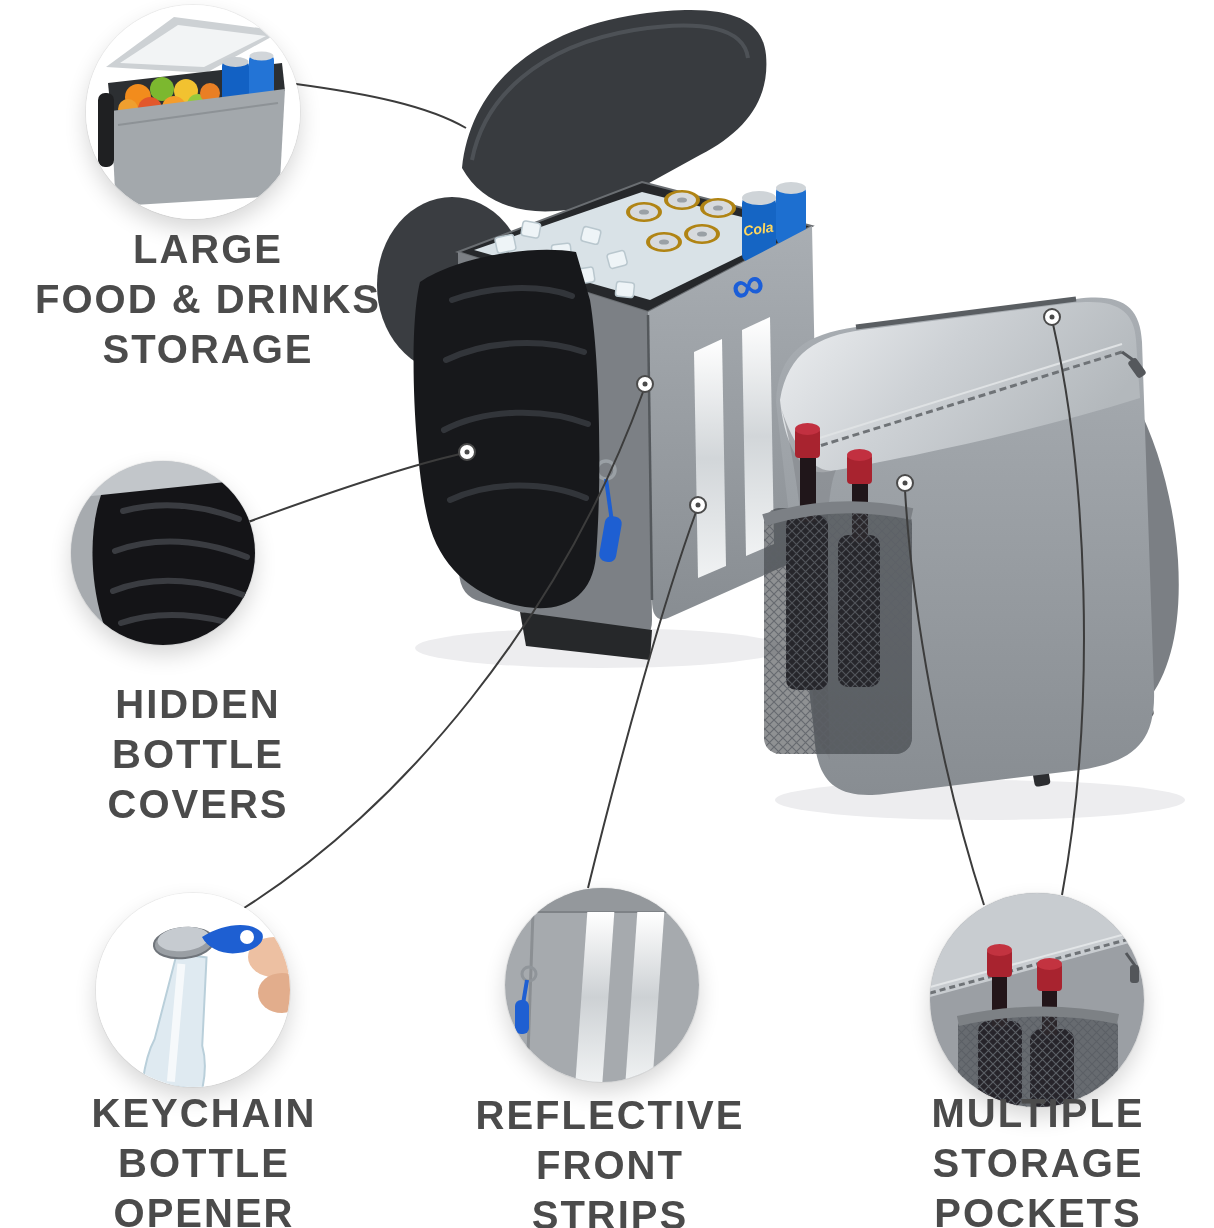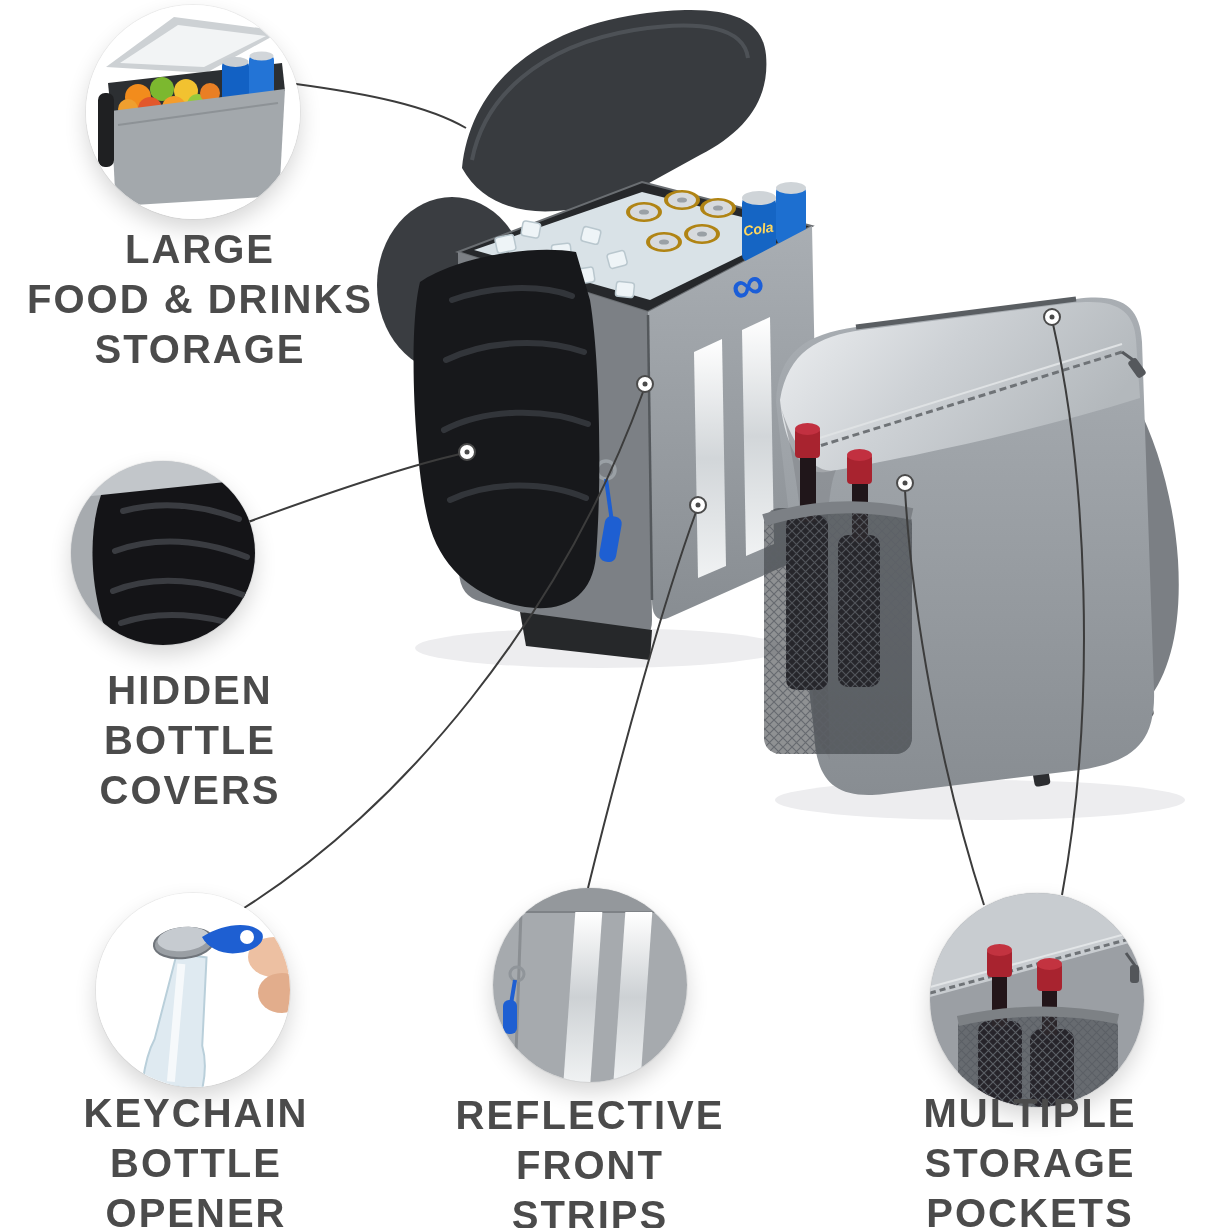--- a/index.html
+++ b/index.html
@@ -11,21 +11,21 @@
   .callout{position:absolute;z-index:2;}
   .thumb{
     position:absolute;border-radius:50%;overflow:hidden;background:#fff;
     box-shadow:0 10px 22px rgba(0,0,0,.16), 0 0 0 1px rgba(0,0,0,.05);
   }
   .thumb svg{display:block;width:100%;height:100%;}
   .label{
     position:absolute;left:0;width:100%;
     text-align:center;color:#4b4b4b;font-weight:700;
     font-size:40px;line-height:50px;letter-spacing:2px;
-    white-space:pre-line;text-transform:uppercase;
+    white-space:pre-line;text-transform:uppercase;padding-left:8px;
   }
 </style>
 </head>
 <body>
 
 <div id="canvas">
 
   <svg class="scene" width="1214" height="1228" viewBox="0 0 1214 1228">
     <defs>
       <linearGradient id="gBody" x1="0" y1="0" x2="0" y2="1">
@@ -244,21 +244,21 @@
   <div class="callout" style="left:0;top:455px;width:380px;height:380px">
     <div class="thumb" style="left:71px;top:6px;width:184px;height:184px">
       <svg viewBox="0 0 184 184">
         <rect width="184" height="184" fill="#b7bbbf"></rect>
         <rect width="184" height="70" fill="#c2c6ca"></rect>
         <path d="M0,40 C12,36 24,34 34,34 C20,82 22,150 42,184 L0,184 Z" fill="#a7abaf"></path>
         <path d="M30,34 L184,18 L184,184 L42,184 C22,150 14,80 30,34 Z" fill="#141417"></path>
         <path d="M52,50 C90,40 130,44 168,58 M44,90 C88,74 134,80 176,96 M42,130 C86,112 136,120 178,136 M50,162 C90,148 136,154 172,166" stroke="#3a3c41" stroke-width="6" fill="none" stroke-linecap="round"></path>
       </svg>
     </div>
-    <div class="label" style="top:210px">HIDDEN
+    <div class="label" style="top:224px">HIDDEN
 BOTTLE
 COVERS</div>
   </div>
 
   <div class="callout" style="left:6px;top:888px;width:380px;height:340px">
     <div class="thumb" style="left:90px;top:5px;width:194px;height:194px">
       <svg viewBox="0 0 194 194">
         <rect width="194" height="194" fill="#ffffff"></rect>
         <g transform="rotate(8 90 110)">
           <path d="M74,62 L104,62 L112,150 Q120,168 118,194 L58,194 Q58,166 64,150 Z" fill="#dfeaf1" stroke="#b9cfda" stroke-width="2"></path>
@@ -272,21 +272,21 @@
         <ellipse cx="186" cy="100" rx="24" ry="20" fill="#e2ad8c"></ellipse>
         <path d="M106,44 C128,30 156,28 166,40 C170,48 160,58 142,60 C128,62 112,56 106,44 Z" fill="#1e5fd2"></path>
         <circle cx="151" cy="44" r="7" fill="#ffffff"></circle>
       </svg>
     </div>
     <div class="label" style="top:200px">KEYCHAIN
 BOTTLE
 OPENER</div>
   </div>
 
-  <div class="callout" style="left:400px;top:883px;width:380px;height:345px">
+  <div class="callout" style="left:412px;top:883px;width:380px;height:345px">
     <div class="thumb" style="left:93px;top:5px;width:194px;height:194px">
       <svg viewBox="0 0 194 194">
         <defs>
           <linearGradient id="gs4" x1="0" y1="0" x2="0" y2="1">
             <stop offset="0" stop-color="#ffffff"></stop>
               <stop offset="0.5" stop-color="#cdd1d4"></stop>
               <stop offset="1" stop-color="#f0f2f3"></stop>
           </linearGradient>
         </defs>
         <rect width="194" height="194" fill="#a6aaae"></rect>

